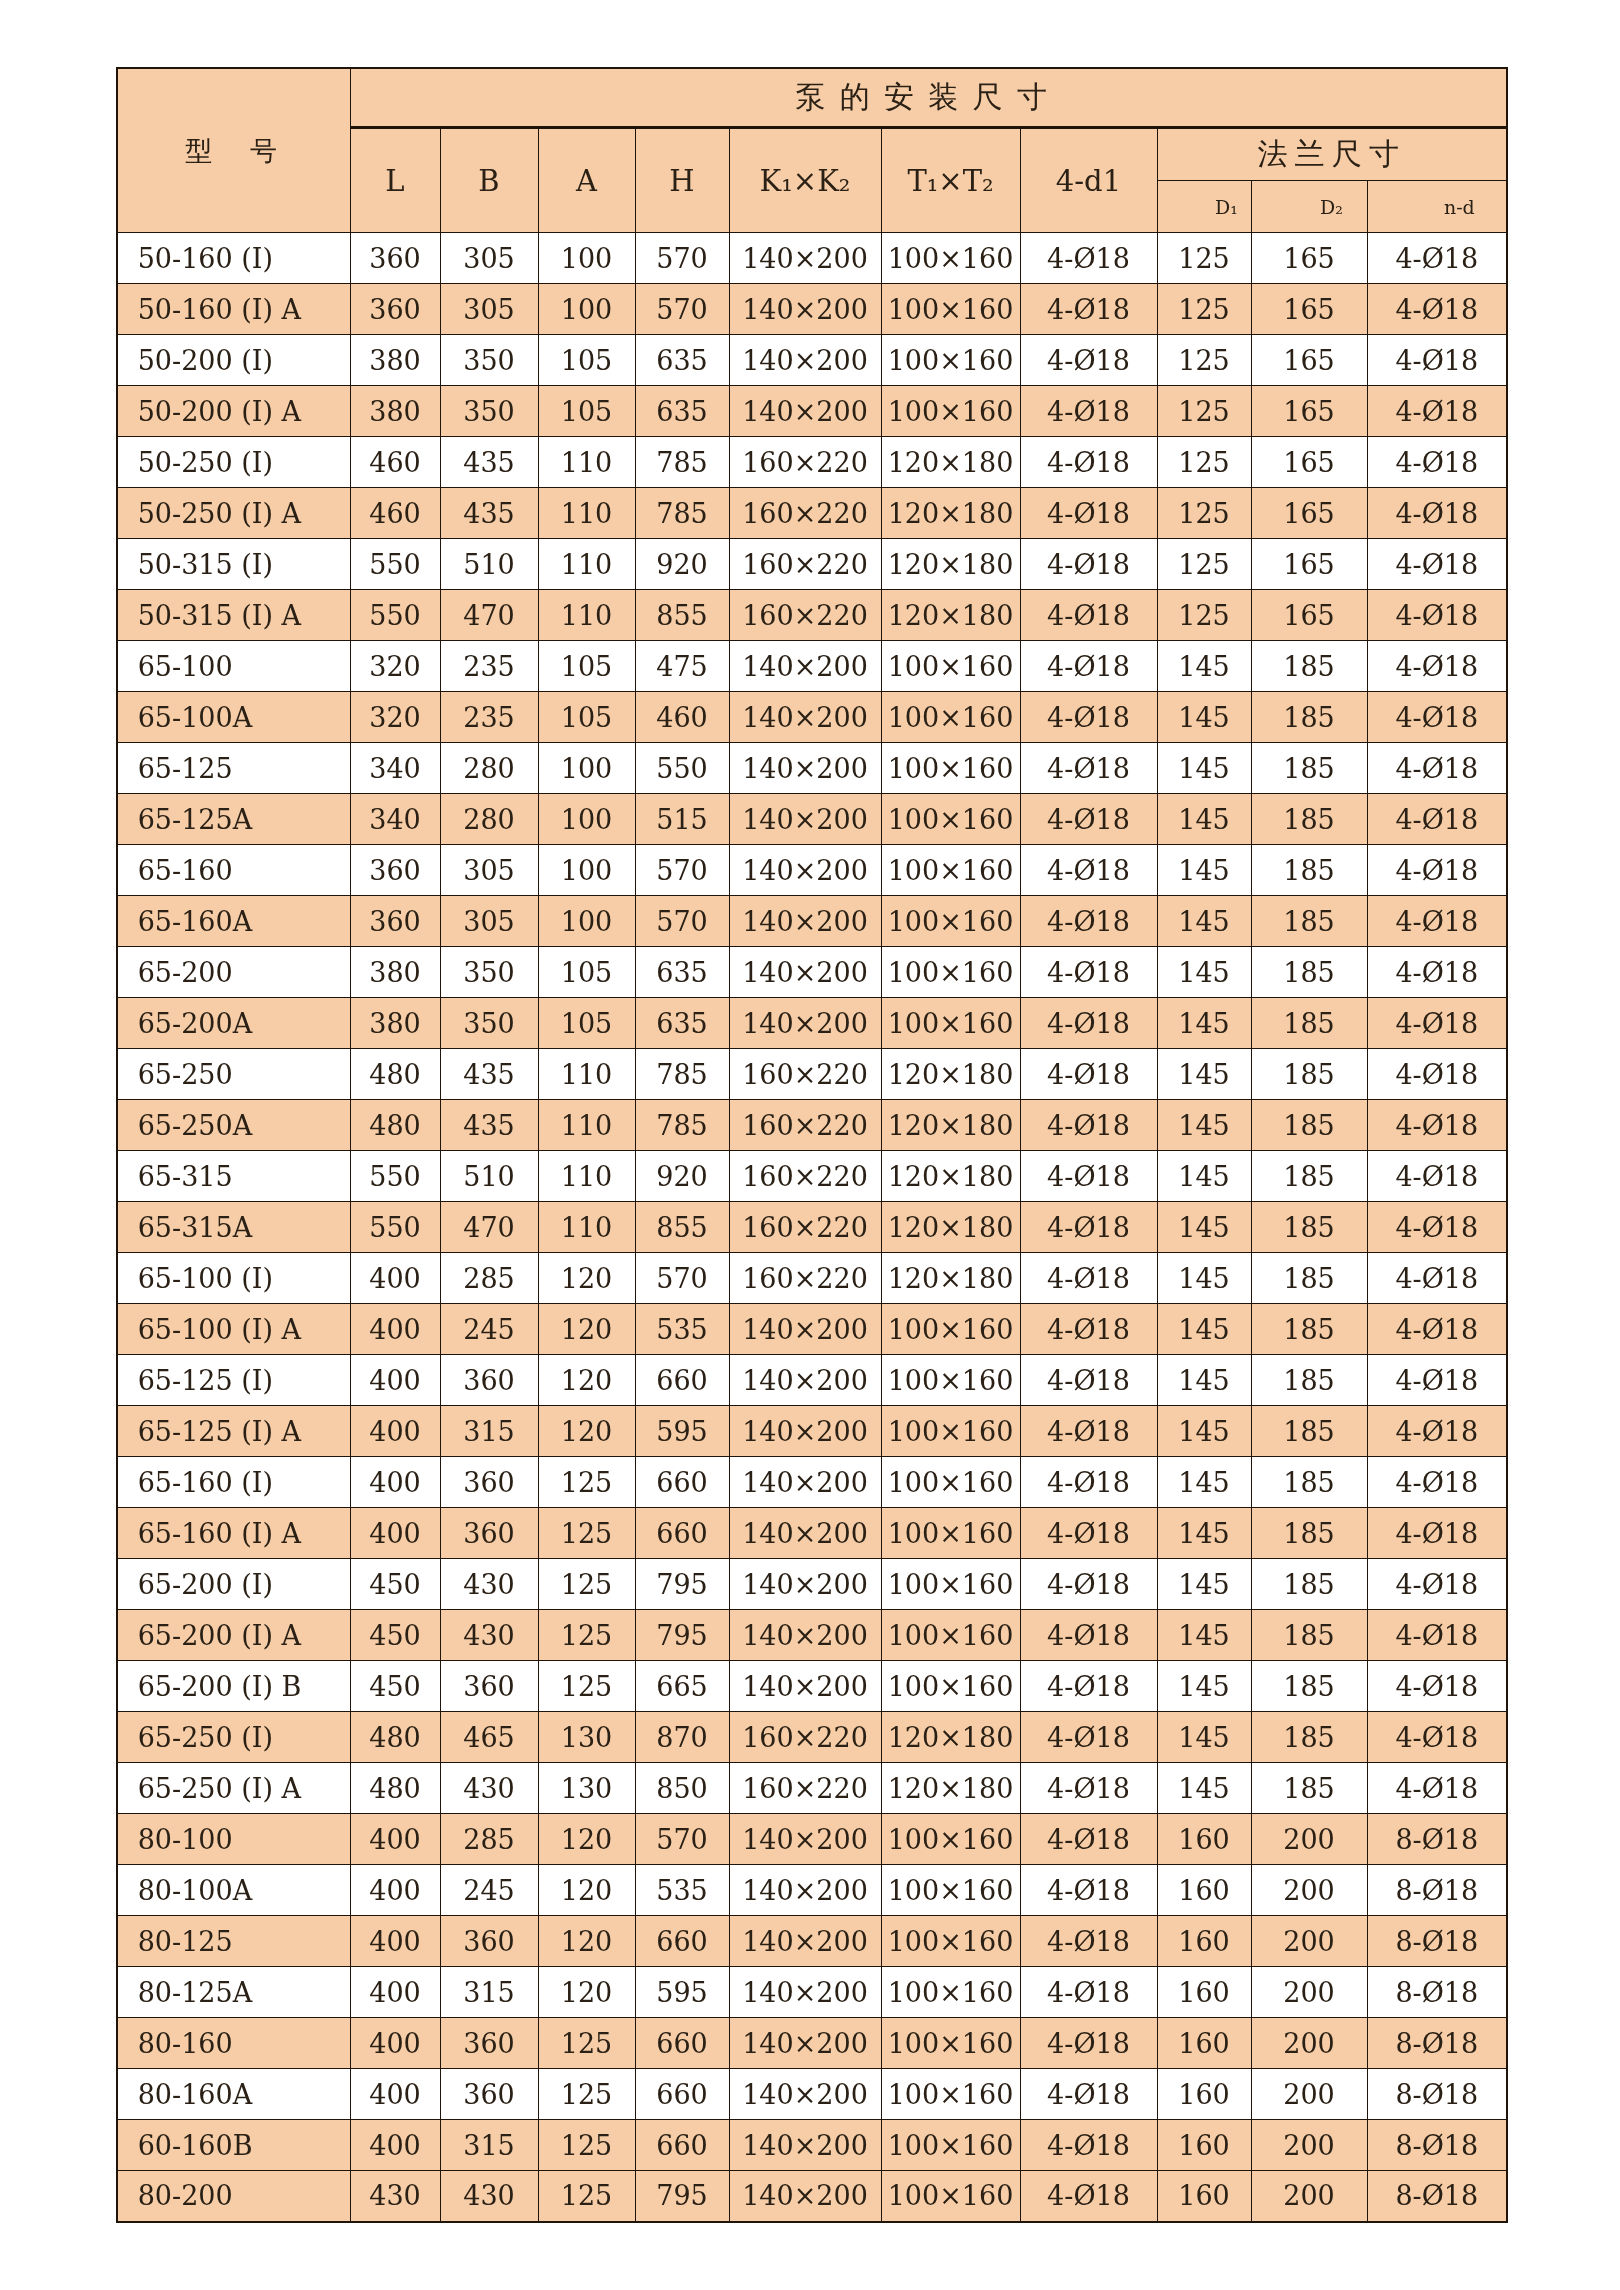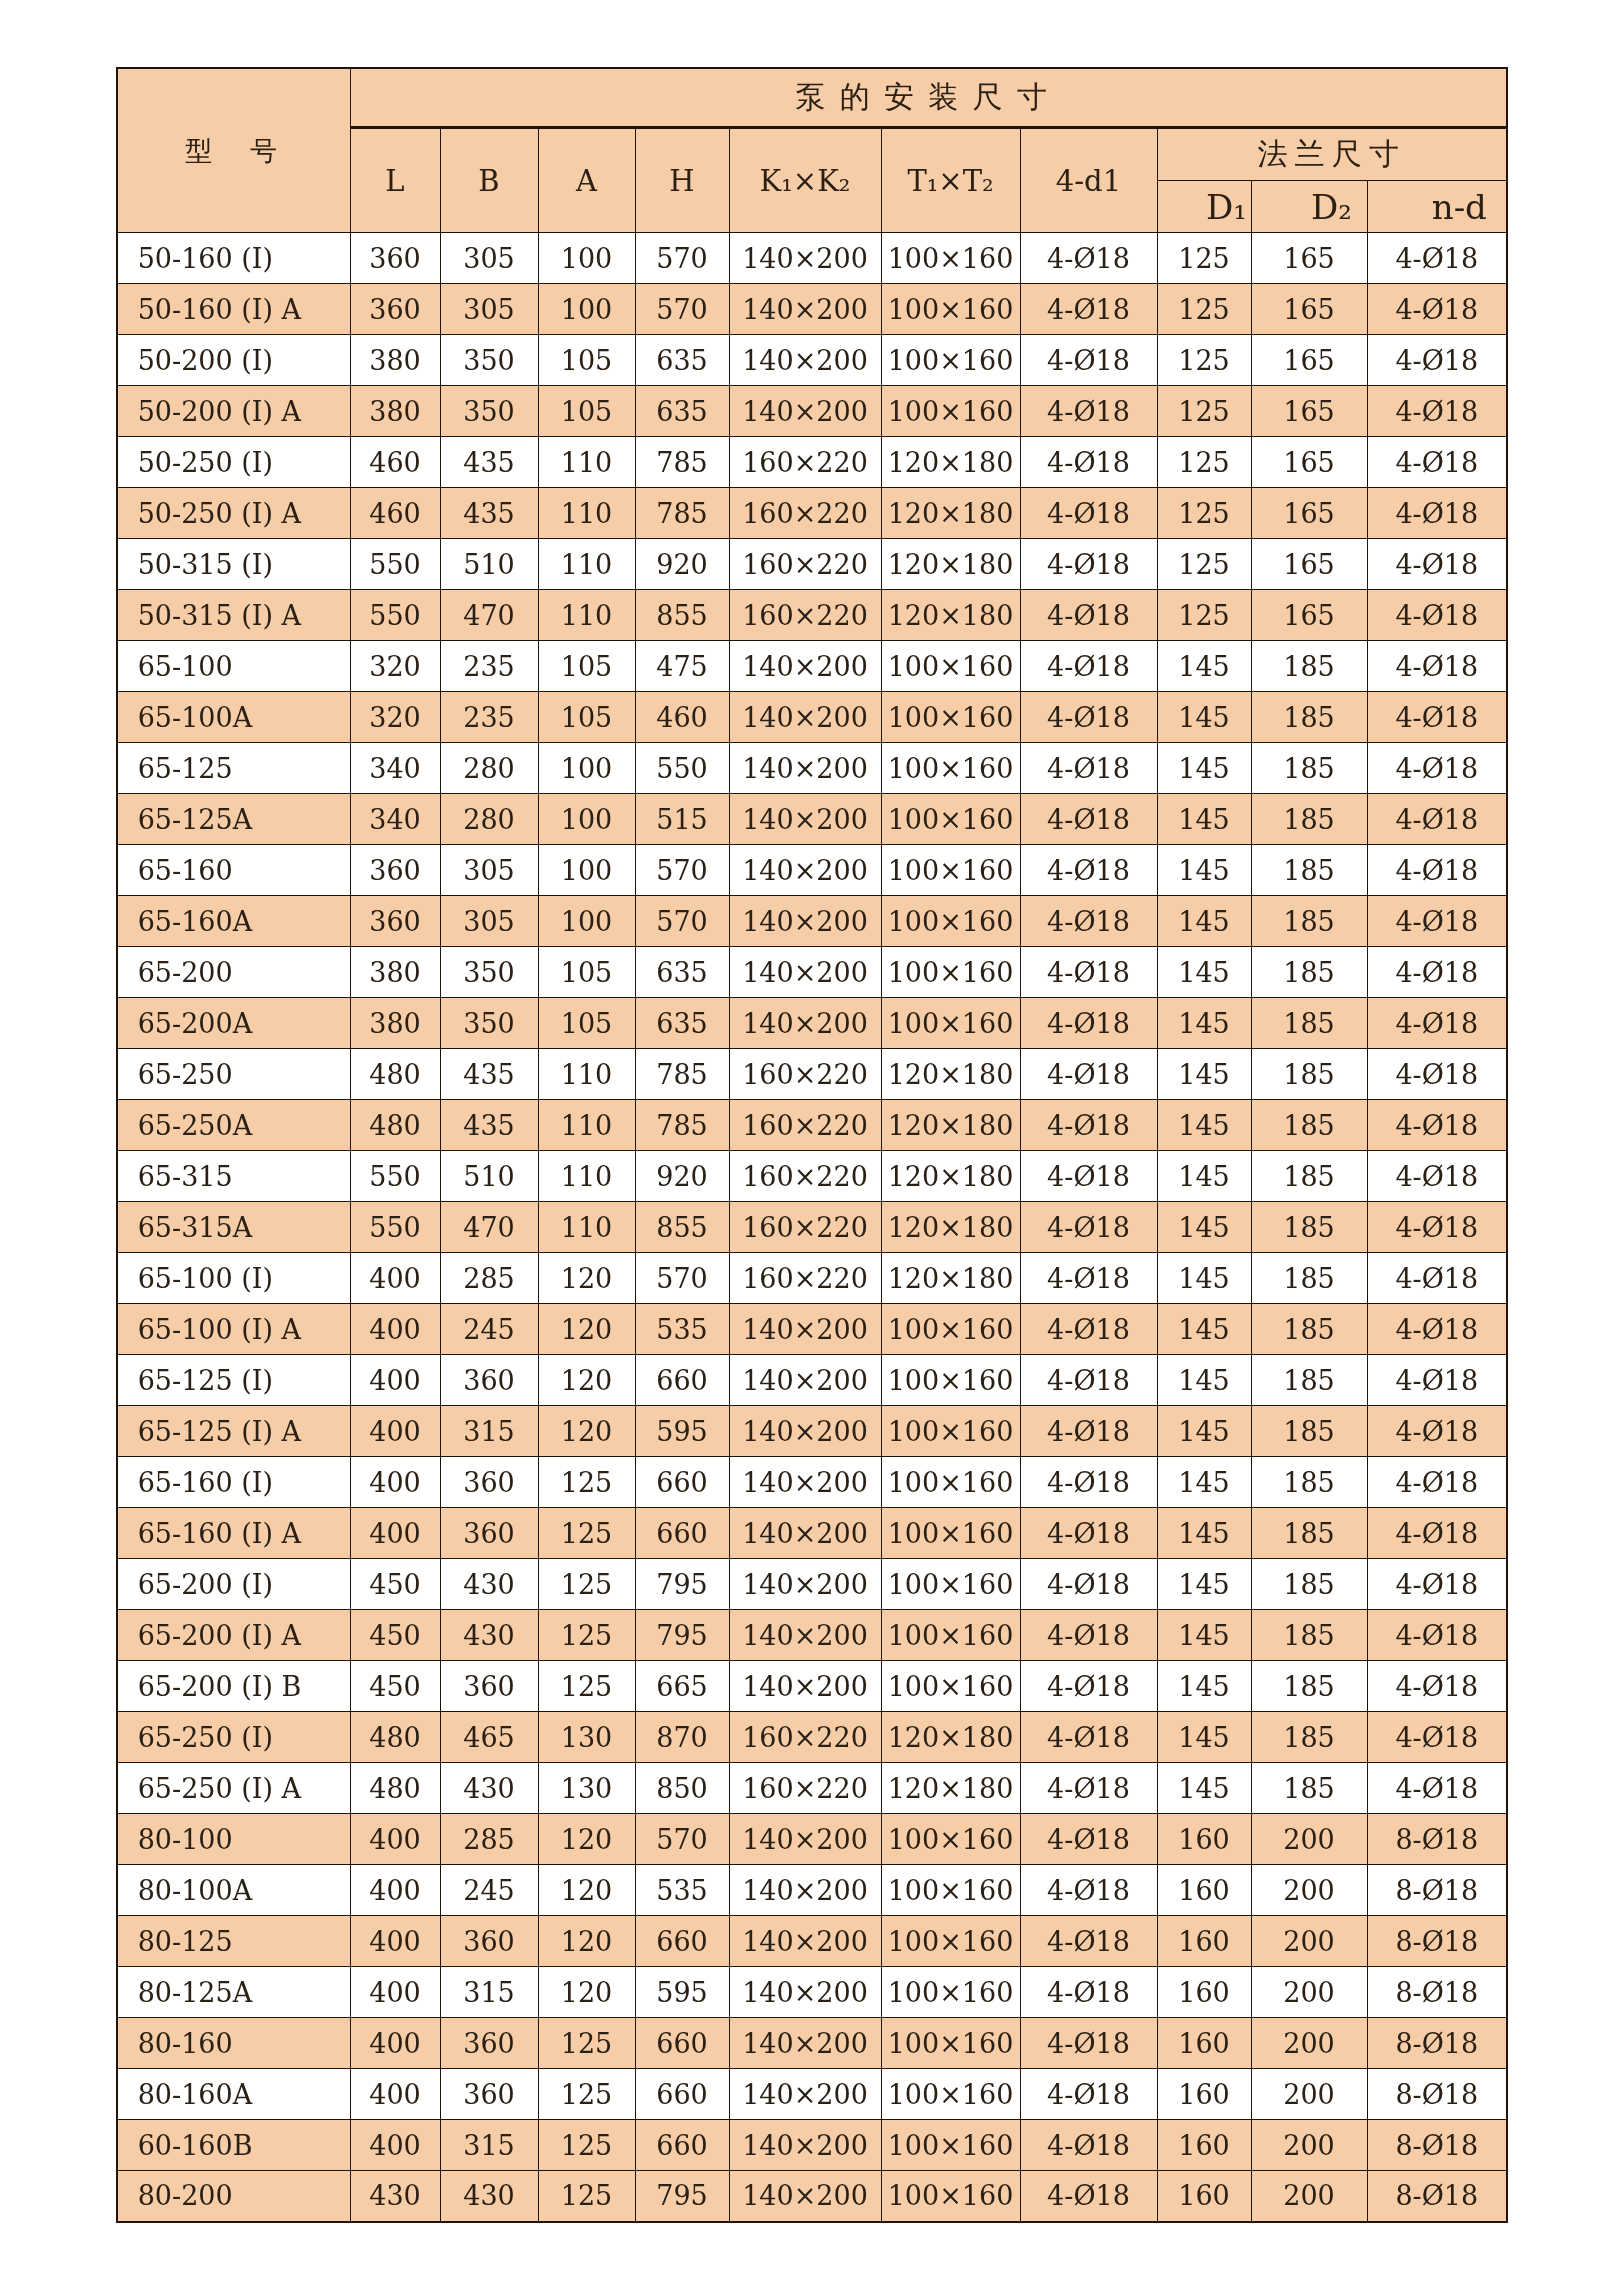--- a/index.html
+++ b/index.html
@@ -35,21 +35,21 @@
     border-bottom:3.6px solid #1f1409;
     font-family:Liberation Mono, monospace;
   }
   td.model-h{
     font-size:33px;
     letter-spacing:5.4px;
     margin-left:47px;
   }
   tr.h2 td{height:51px;font-size:29px;}
   tr.h2 td.flange-h{font-size:30px;letter-spacing:7.2px;border-bottom:1.8px solid #1f1409;}
-  tr.h3 td{height:51px;font-size:34px;padding-left:45px;}
+  tr.h3 td{height:51px;font-size:19px;padding-left:45px;}
   tbody tr{height:51px;}
   tbody td.model{
     text-align:left;
     padding-left:19.7px;
     margin-left:9px;
   }
   tr.white td{background:#ffffff;}
   tr.peach td{background:#f6cda6;}
 </style>
 </head>

